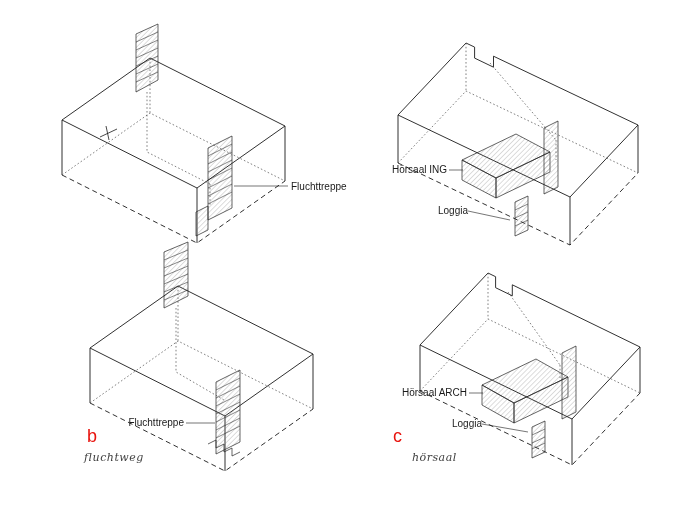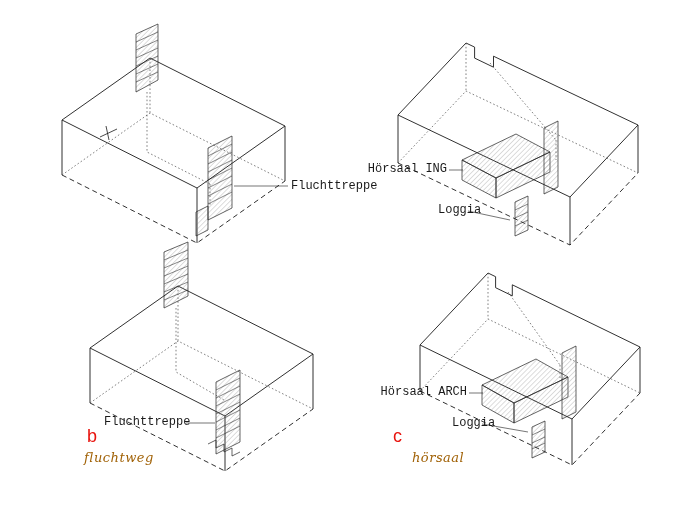--- a/index.html
+++ b/index.html
@@ -1,23 +1,23 @@
 <!DOCTYPE html>
 <html><head>
 <meta charset="utf-8">
 <style>
   html,body{margin:0;padding:0;background:#ffffff;}
   .page{position:relative;width:700px;height:525px;background:#ffffff;overflow:hidden;
         font-family:"Liberation Sans",sans-serif;}
   .page svg{position:absolute;left:0;top:0;}
-  .lbl{position:absolute;font-size:12px;line-height:11px;color:#1a1a1a;white-space:nowrap;font-family:Liberation Mono, monospace;}
+  .lbl{position:absolute;font-size:10px;line-height:11px;color:#1a1a1a;white-space:nowrap;}
   .lbl.right{text-align:right;}
   .marker{position:absolute;font-size:18px;line-height:18px;color:#e8130d;
           font-family:"Liberation Sans",sans-serif;}
-  .caption{position:absolute;font-size:13px;line-height:19px;color:#a16207;
+  .caption{position:absolute;font-size:11px;line-height:19px;color:#404040;
            font-family:"DejaVu Serif",serif;font-style:italic;letter-spacing:0.5px;}
 </style>
 </head>
 <body>
 
 <div class="page">
 
   <svg width="700" height="525" viewBox="0 0 700 525">
     <defs>
       <pattern id="hatch" patternUnits="userSpaceOnUse" width="3.5" height="3.5" patternTransform="rotate(45)">

